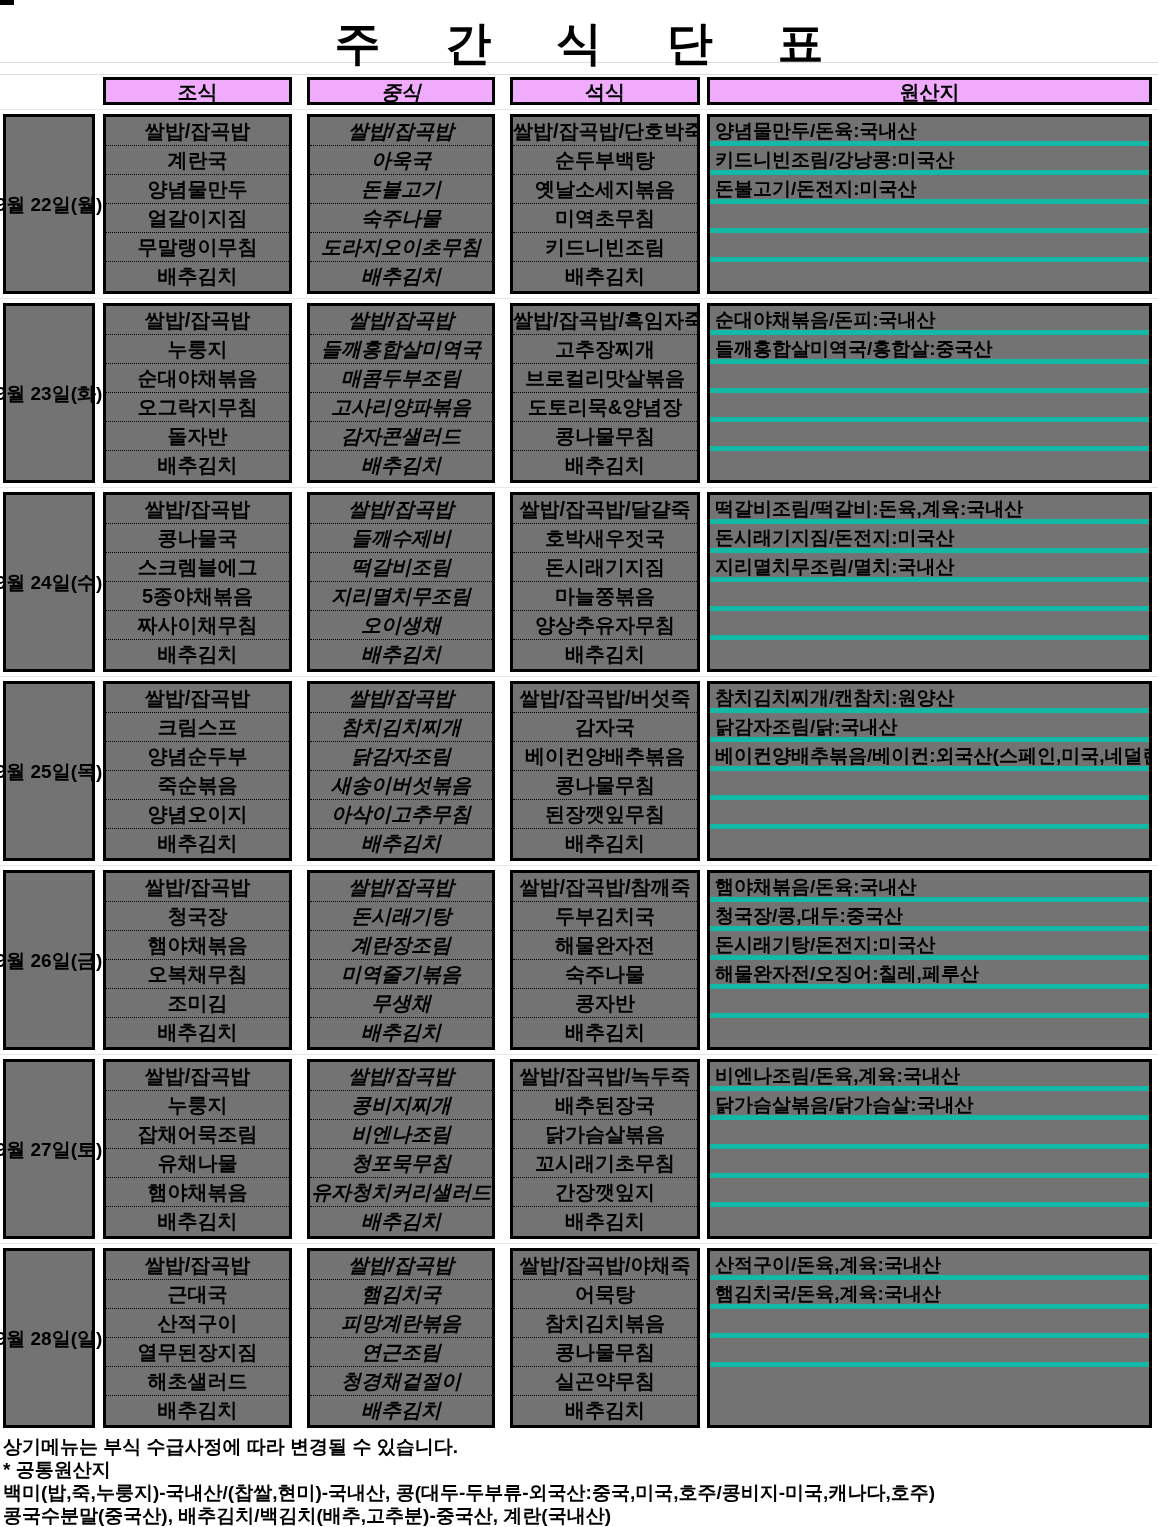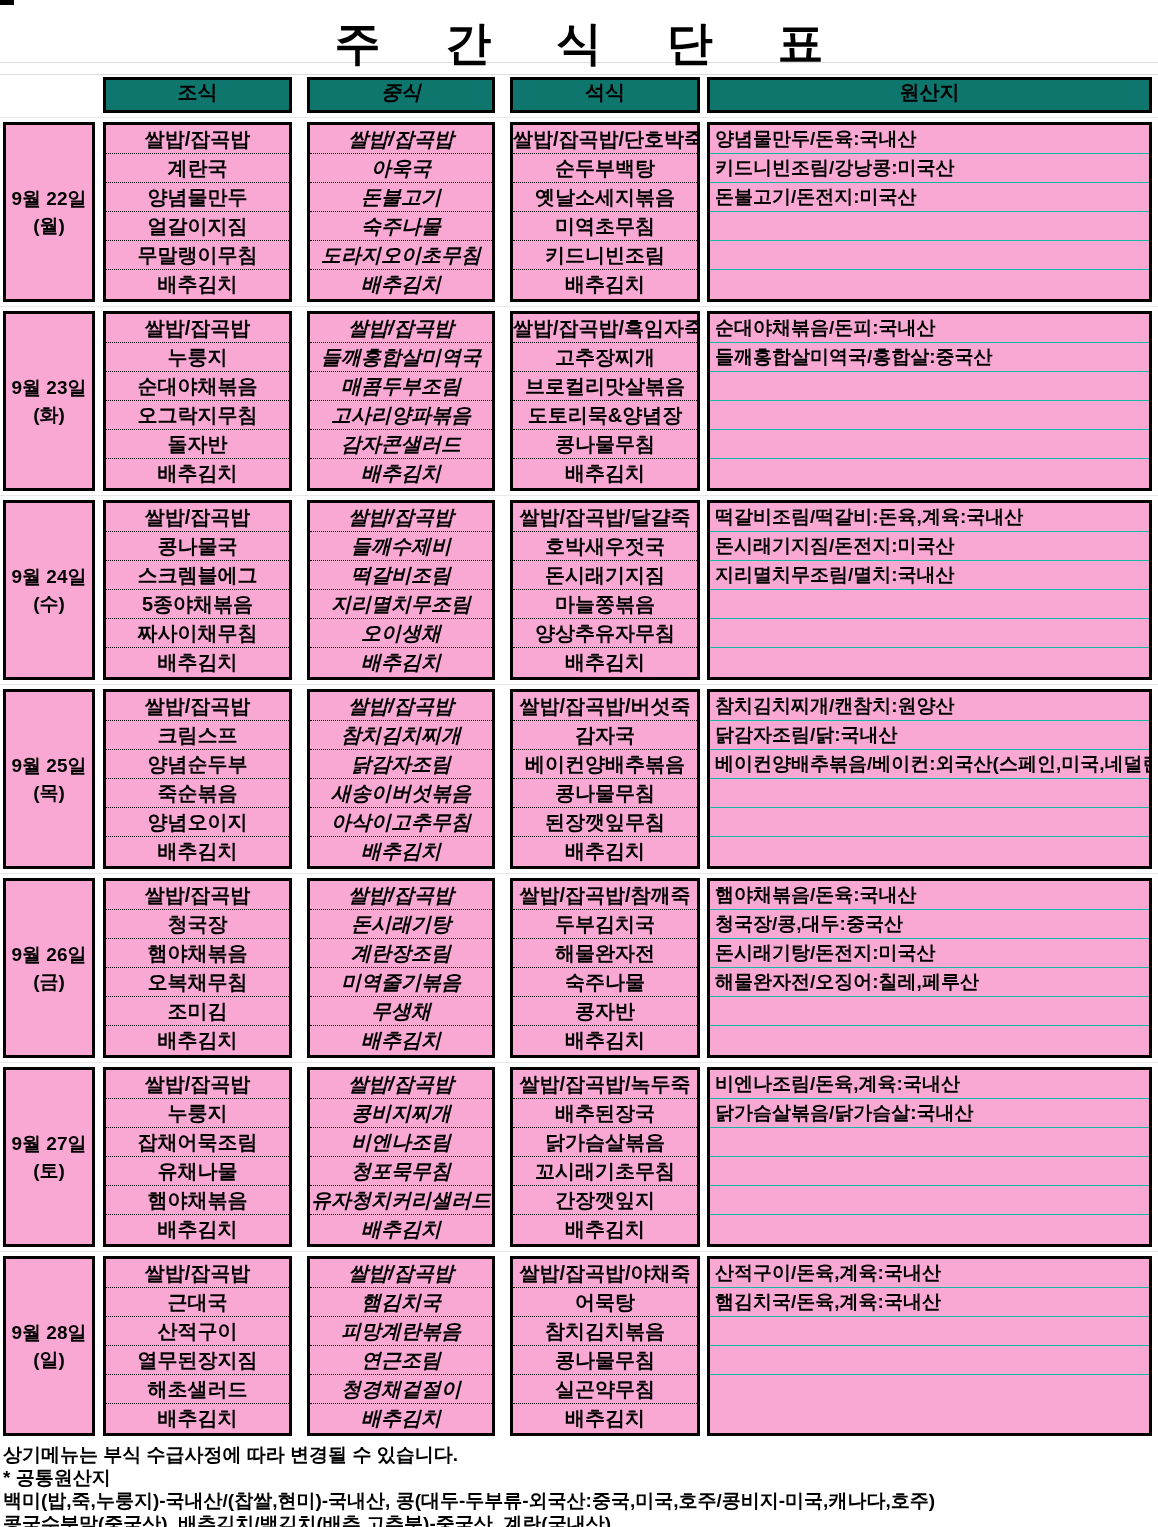--- a/index.html
+++ b/index.html
@@ -19,32 +19,32 @@
   .w-g1   { width: 8px;   flex: none; }
   .w-b    { width: 189px; flex: none; }
   .w-g2   { width: 15px;  flex: none; }
   .w-l    { width: 188px; flex: none; font-style: italic; }
   .w-g3   { width: 15px;  flex: none; }
   .w-d    { width: 190px; flex: none; }
   .w-g4   { width: 7px;   flex: none; }
   .w-o    { width: 445px; flex: none; }
 
   .hdr-row { display: flex; margin-top: 2px; }
-  .hdr-box { border: 3px solid #000; height: 36px; line-height: 24px; text-align: center; font-size: 20px; background: #0f766e; }
+  .hdr-box { border: 3px solid #000; height: 28px; line-height: 24px; text-align: center; font-size: 20px; background: #f0abfc; }
 
   .day-row { display: flex; margin-top: 9px; position: relative; }
   .day-row::before { content: ""; position: absolute; top: -5px; left: -3px; right: -3px; border-top: 1px solid #e8e8e8; }
-  .cell { border: 3px solid #000; background: #f9a8d4; }
-  .date-box { display: flex; flex-direction: column; align-items: center; justify-content: center;
+  .cell { border: 3px solid #000; background: #737373; }
+  .date-box { display: flex; flex-direction: row; align-items: center; justify-content: center;
               font-size: 19px; line-height: 27px; text-align: center; white-space: nowrap; }
   .menu-row { height: 29px; line-height: 28px; font-size: 20px; text-align: center;
               border-bottom: 1px dotted #000; white-space: nowrap; overflow: hidden; }
   .menu-row:last-child { border-bottom: none; }
   .origin-row { height: 29px; line-height: 28px; font-size: 19px; padding-left: 5px; text-align: left;
-                border-bottom: 1px solid #14b8a6; white-space: nowrap; overflow: hidden; }
+                border-bottom: 5px solid #14b8a6; white-space: nowrap; overflow: hidden; }
   .origin-row:last-child { border-bottom: none; }
 
   .footer { margin-top: 7px; padding-left: 3px; }
   .footer-line { height: 23px; line-height: 23px; font-size: 19px; white-space: nowrap; overflow: hidden; }
 </style>
 </head>
 <body>
 
 <div class="corner-mark"></div>
 

